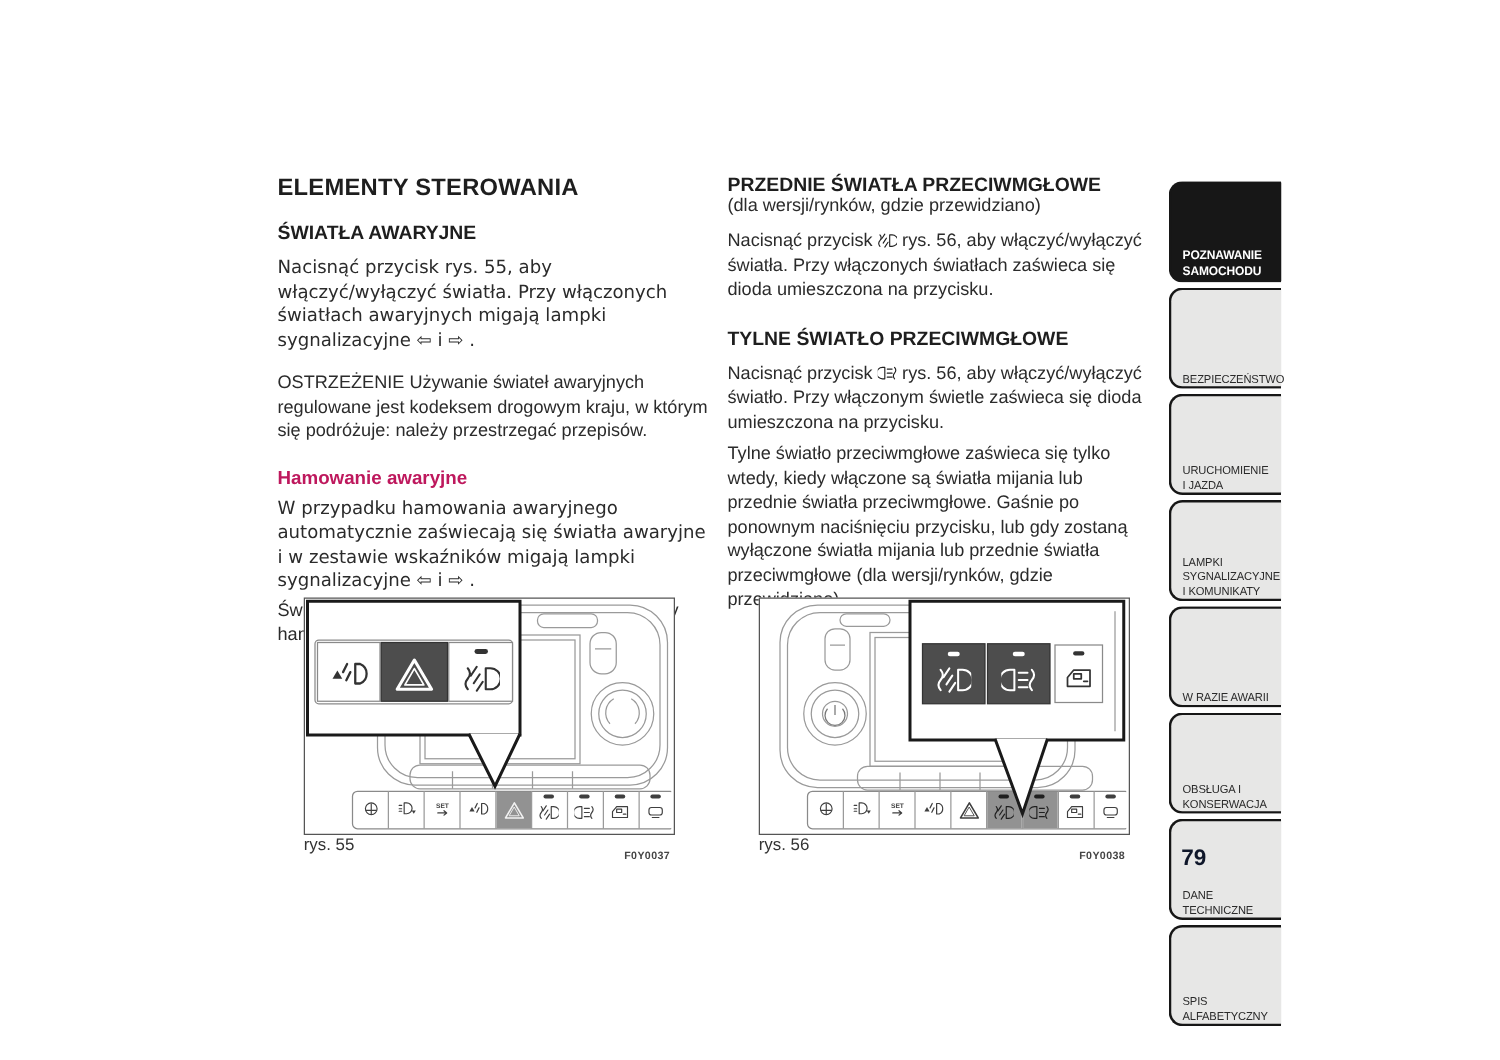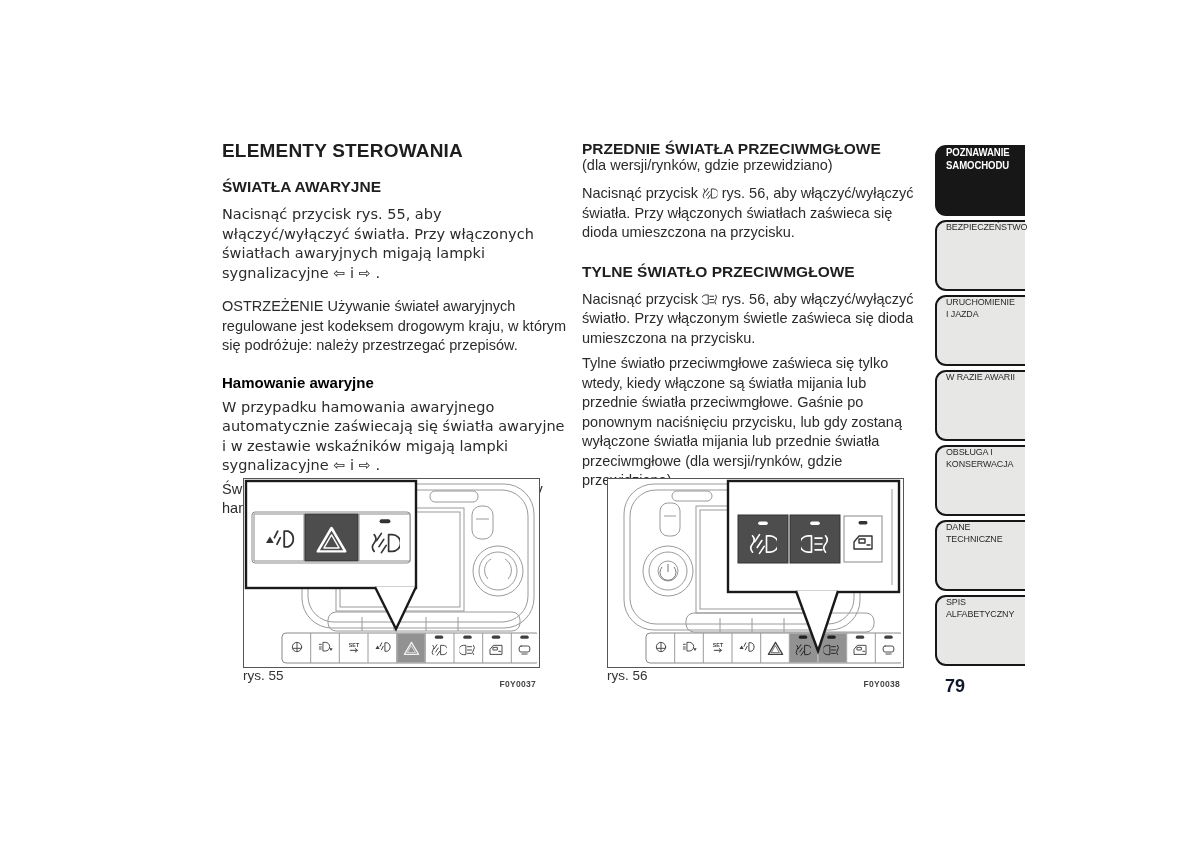--- a/index.html
+++ b/index.html
@@ -3,41 +3,41 @@
 <meta charset="utf-8">
 <style>
   html,body{margin:0;padding:0;background:#fff;}
   #page{position:relative;width:1200px;height:848px;background:#ffffff;overflow:hidden;
         font-family:"Liberation Sans","DejaVu Sans",sans-serif;color:#262626;}
   .col{position:absolute;top:140px;}
   #left-col{left:222px;width:348px;}
   #right-col{left:582px;width:342px;}
   h1{font-size:19px;font-weight:bold;letter-spacing:.2px;margin:0 0 16px 0;color:#1e1e1e;}
   h2{font-size:15.5px;font-weight:bold;margin:0 0 9px 0;color:#1e1e1e;}
-  h3{font-size:15px;font-weight:bold;margin:0 0 7px 0;color:#000000;}
+  h3{font-size:15px;font-weight:bold;margin:0 0 7px 0;color:#be185d;}
   p{font-size:14.5px;line-height:19.5px;margin:0 0 12px 0;color:#2b2b2b;}
   .note{font-size:14.5px;line-height:18px;margin:-4px 0 10px 0;font-weight:normal;}
   .sp{margin-bottom:14px;}
   .inline-icon{height:13px;width:auto;vertical-align:-2px;color:#222;}
   .arrowfont{font-family:"DejaVu Sans",sans-serif;}
 
   
   .figure{position:absolute;width:295px;height:188px;border:1px solid #555;background:#fff;}
   #fig55{left:243px;top:478px;}
   #fig56{left:607px;top:478px;}
   .figcap{position:absolute;width:295px;top:668px;font-size:13.5px;color:#333;}
   #cap55{left:243px;} #cap56{left:607px;}
   .figcode{position:absolute;right:2px;top:11px;font-size:8.5px;font-weight:bold;color:#444;letter-spacing:.3px;}
   .figsvg{display:block;}
 
   
   #sidebar{position:absolute;left:935px;top:145px;width:90px;}
-  .tab{box-sizing:border-box;width:90px;height:71px;margin-bottom:4px;background:#e7e7e6;
+  .tab{box-sizing:border-box;width:90px;height:81px;margin-bottom:4px;background:#e7e7e6;
        border:2px solid #161616;border-right:none;border-radius:11px 0 0 11px;
-       display:flex;align-items:flex-start;padding-left:9px;padding-right:3px;}
+       display:flex;align-items:flex-end;padding-left:9px;padding-right:3px;}
   .tab span{font-size:9.3px;line-height:11.5px;color:#2a2a2a;letter-spacing:-.1px;
        text-transform:uppercase;transform:scaleX(.96);transform-origin:left;}
   .tab.active{background:#171717;border-color:#171717;}
   .tab.active span{color:#fff;font-weight:bold;font-size:10px;line-height:12.5px;}
   #page-number{position:absolute;left:945px;top:676px;font-size:18px;font-weight:bold;color:#0f172a;}
 
   
   .ln{stroke:#9a9a9a;stroke-width:1;fill:none;}
   .ln2{stroke:#8a8a8a;stroke-width:1;fill:#fff;}
   .s{stroke:currentColor;fill:none;stroke-width:1.4;stroke-linecap:round;stroke-linejoin:round;}
@@ -274,20 +274,23 @@
     <div class="tab active">
         <span>POZNAWANIE SAMOCHODU</span>
       </div>
     <div class="tab">
         <span>BEZPIECZEŃSTWO</span>
       </div>
     <div class="tab">
         <span>URUCHOMIENIE I JAZDA</span>
       </div>
     <div class="tab">
+        <span>LAMPKI SYGNALIZACYJNE I KOMUNIKATY</span>
+      </div>
+    <div class="tab">
         <span>W RAZIE AWARII</span>
       </div>
     <div class="tab">
         <span>OBSŁUGA I KONSERWACJA</span>
       </div>
     <div class="tab">
         <span>DANE TECHNICZNE</span>
       </div>
     <div class="tab">
         <span>SPIS ALFABETYCZNY</span>

